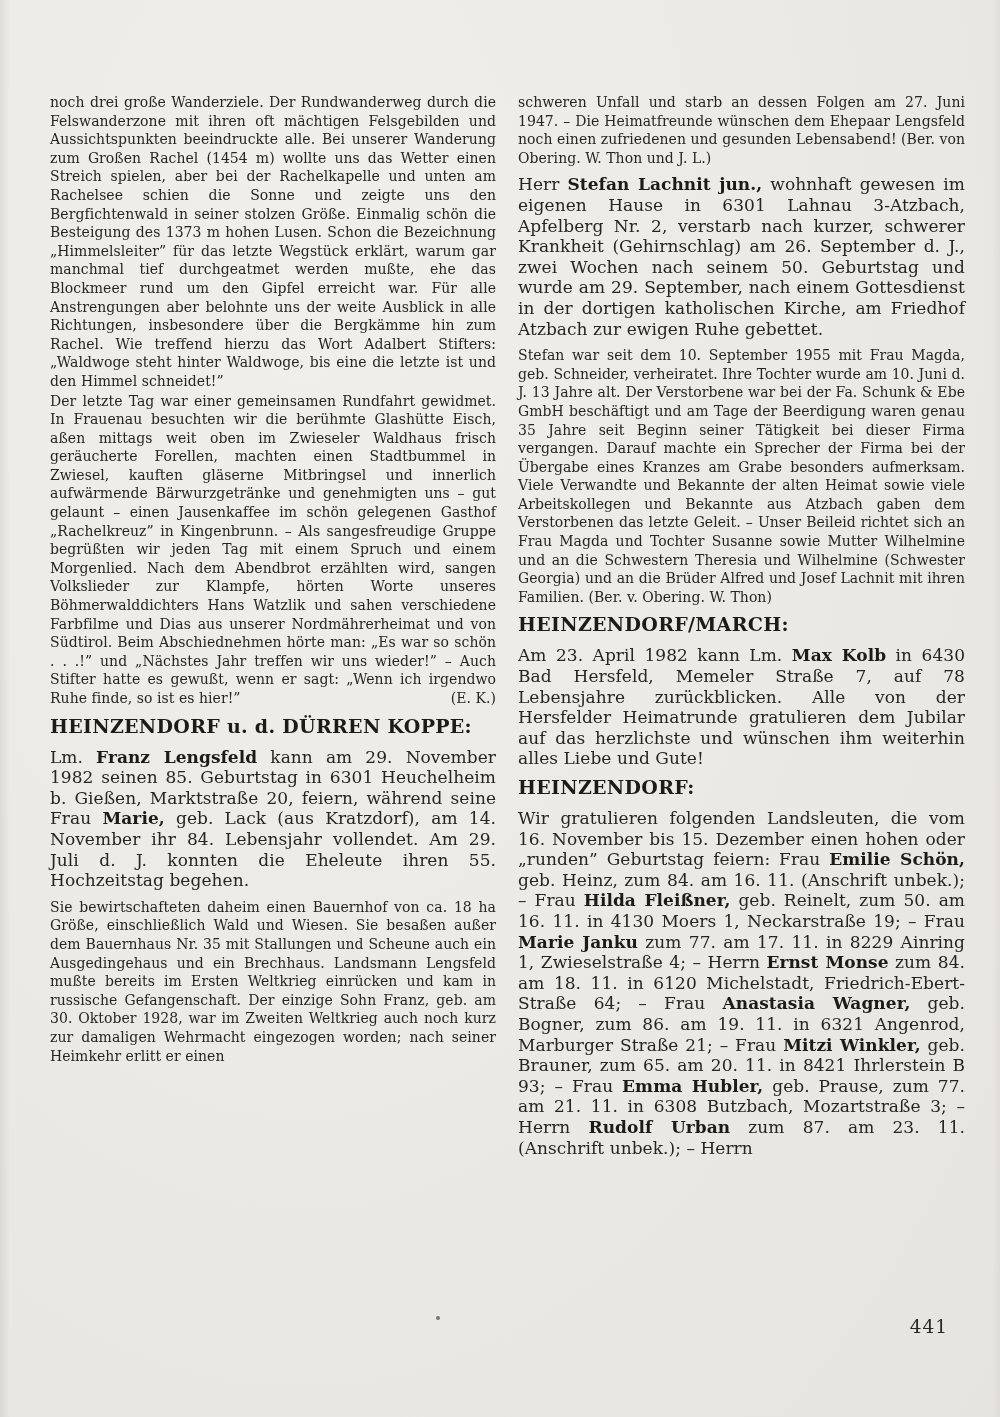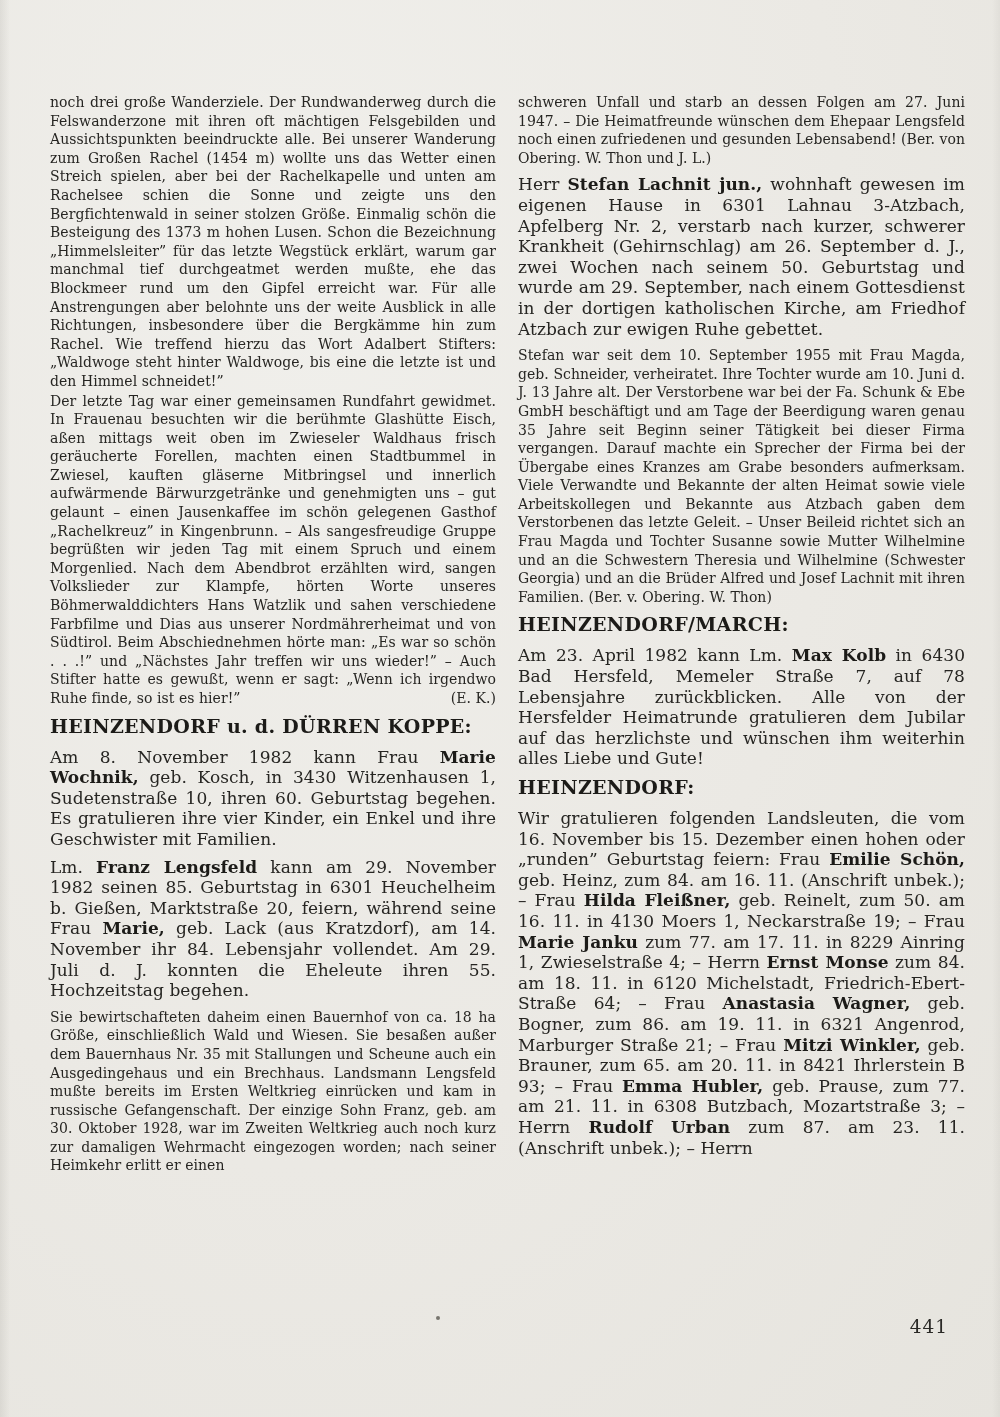--- a/index.html
+++ b/index.html
@@ -67,21 +67,20 @@
 </style>
 </head>
 <body>
 
 <div class="page">
   <main class="content">
     <section class="col">
         <p class="block t-md"><span>noch drei große Wanderziele. Der Rundwanderweg durch die Felswanderzone mit ihren oft mächtigen Felsgebilden und Aussichtspunkten beeindruckte alle. Bei unserer Wanderung zum Großen Rachel (1454 m) wollte uns das Wetter einen Streich spielen, aber bei der Rachelkapelle und unten am Rachelsee schien die Sonne und zeigte uns den Bergfichtenwald in seiner stolzen Größe. Einmalig schön die Besteigung des 1373 m hohen Lusen. Schon die Bezeichnung „Himmelsleiter” für das letzte Wegstück erklärt, warum gar manchmal tief durchgeatmet werden mußte, ehe das Blockmeer rund um den Gipfel erreicht war. Für alle Anstrengungen aber belohnte uns der weite Ausblick in alle Richtungen, insbesondere über die Bergkämme hin zum Rachel. Wie treffend hierzu das Wort Adalbert Stifters: „Waldwoge steht hinter Waldwoge, bis eine die letzte ist und den Himmel schneidet!”</span></p>
         <p class="block t-md"><span>Der letzte Tag war einer gemeinsamen Rundfahrt gewidmet. In Frauenau besuchten wir die berühmte Glashütte Eisch, aßen mittags weit oben im Zwieseler Waldhaus frisch geräucherte Forellen, machten einen Stadtbummel in Zwiesel, kauften gläserne Mitbringsel und innerlich aufwärmende Bärwurzgetränke und genehmigten uns – gut gelaunt – einen Jausenkaffee im schön gelegenen Gasthof „Rachelkreuz” in Kingenbrunn. – Als sangesfreudige Gruppe begrüßten wir jeden Tag mit einem Spruch und einem Morgenlied. Nach dem Abendbrot erzählten wird, sangen Volkslieder zur Klampfe, hörten Worte unseres Böhmerwalddichters Hans Watzlik und sahen verschiedene Farbfilme und Dias aus unserer Nordmährerheimat und von Südtirol. Beim Abschiednehmen hörte man: „Es war so schön . . .!” und „Nächstes Jahr treffen wir uns wieder!” – Auch Stifter hatte es gewußt, wenn er sagt: „Wenn ich irgendwo Ruhe finde, so ist es hier!” </span><span class="flush-right">(E. K.)</span></p>
         <h2 class="block t-head"><span>HEINZENDORF u. d. DÜRREN KOPPE:</span></h2>
-        <p class="block t-lg"><span>Am 8. November 1982 kann Frau </span><span class="bold">Marie Wochnik,</span><span> geb. Kosch, in 3430 Witzenhausen 1, Sudetenstraße 10, ihren 60. Geburtstag begehen. Es gratulieren ihre vier Kinder, ein Enkel und ihre Geschwister mit Familien.</span></p>
         <p class="block t-lg"><span>Lm. </span><span class="bold">Franz Lengsfeld</span><span> kann am 29. November 1982 seinen 85. Geburtstag in 6301 Heuchelheim b. Gießen, Marktstraße 20, feiern, während seine Frau </span><span class="bold">Marie,</span><span> geb. Lack (aus Kratzdorf), am 14. November ihr 84. Lebensjahr vollendet. Am 29. Juli d. J. konnten die Eheleute ihren 55. Hochzeitstag begehen.</span></p>
         <p class="block t-sm"><span>Sie bewirtschafteten daheim einen Bauernhof von ca. 18 ha Größe, einschließlich Wald und Wiesen. Sie besaßen außer dem Bauernhaus Nr. 35 mit Stallungen und Scheune auch ein Ausgedingehaus und ein Brechhaus. Landsmann Lengsfeld mußte bereits im Ersten Weltkrieg einrücken und kam in russische Gefangenschaft. Der einzige Sohn Franz, geb. am 30. Oktober 1928, war im Zweiten Weltkrieg auch noch kurz zur damaligen Wehrmacht eingezogen worden; nach seiner Heimkehr erlitt er einen</span></p>
       </section>
     <section class="col">
         <p class="block t-sm"><span>schweren Unfall und starb an dessen Folgen am 27. Juni 1947. – Die Heimatfreunde wünschen dem Ehepaar Lengsfeld noch einen zufriedenen und gesunden Lebensabend! (Ber. von Obering. W. Thon und J. L.)</span></p>
         <p class="block t-lg"><span>Herr </span><span class="bold">Stefan Lachnit jun.,</span><span> wohnhaft gewesen im eigenen Hause in 6301 Lahnau 3-Atzbach, Apfelberg Nr. 2, verstarb nach kurzer, schwerer Krankheit (Gehirnschlag) am 26. September d. J., zwei Wochen nach seinem 50. Geburtstag und wurde am 29. September, nach einem Gottesdienst in der dortigen katholischen Kirche, am Friedhof Atzbach zur ewigen Ruhe gebettet.</span></p>
         <p class="block t-sm"><span>Stefan war seit dem 10. September 1955 mit Frau Magda, geb. Schneider, verheiratet. Ihre Tochter wurde am 10. Juni d. J. 13 Jahre alt. Der Verstorbene war bei der Fa. Schunk &amp; Ebe GmbH beschäftigt und am Tage der Beerdigung waren genau 35 Jahre seit Beginn seiner Tätigkeit bei dieser Firma vergangen. Darauf machte ein Sprecher der Firma bei der Übergabe eines Kranzes am Grabe besonders aufmerksam. Viele Verwandte und Bekannte der alten Heimat sowie viele Arbeitskollegen und Bekannte aus Atzbach gaben dem Verstorbenen das letzte Geleit. – Unser Beileid richtet sich an Frau Magda und Tochter Susanne sowie Mutter Wilhelmine und an die Schwestern Theresia und Wilhelmine (Schwester Georgia) und an die Brüder Alfred und Josef Lachnit mit ihren Familien. (Ber. v. Obering. W. Thon)</span></p>
         <h2 class="block t-head"><span>HEINZENDORF/MARCH:</span></h2>
         <p class="block t-lg"><span>Am 23. April 1982 kann Lm. </span><span class="bold">Max Kolb</span><span> in 6430 Bad Hersfeld, Memeler Straße 7, auf 78 Lebensjahre zurückblicken. Alle von der Hersfelder Heimatrunde gratulieren dem Jubilar auf das herzlichste und wünschen ihm weiterhin alles Liebe und Gute!</span></p>
         <h2 class="block t-head"><span>HEINZENDORF:</span></h2>

